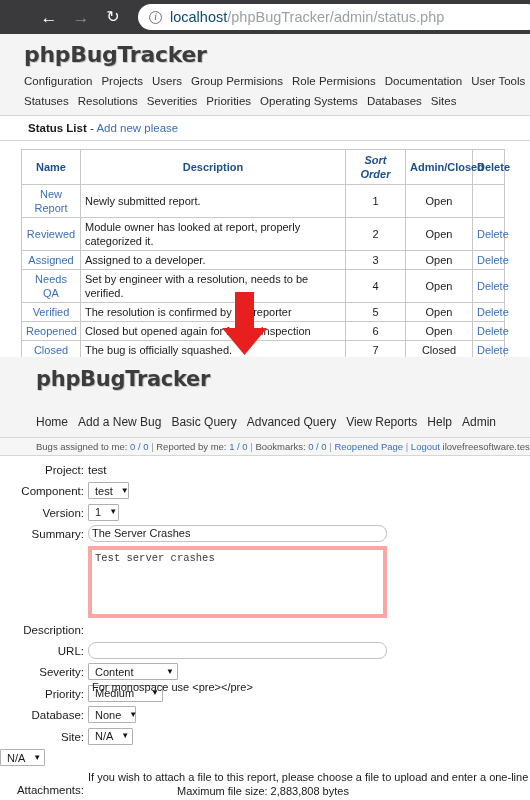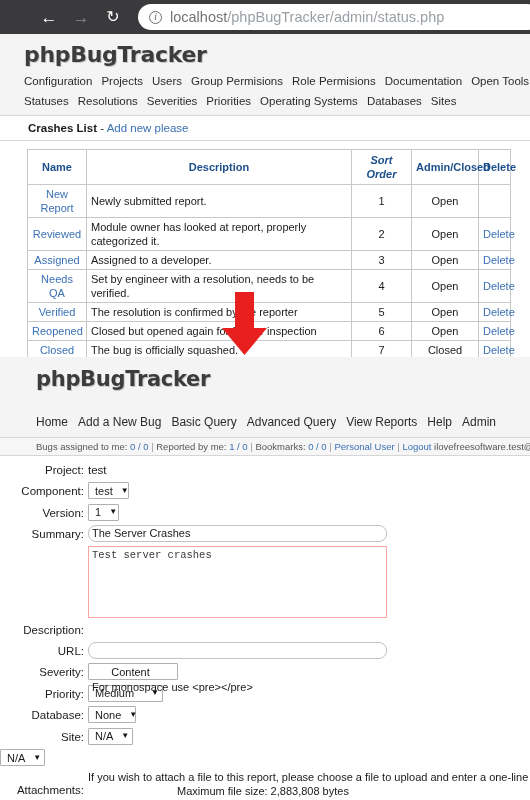--- a/index.html
+++ b/index.html
@@ -31,21 +31,21 @@
     padding: 0 10px 0 11px; margin-right: -10px; overflow: hidden;
   }
   .info-circle {
     width: 13px; height: 13px; border-radius: 50%;
     border: 1.3px solid #6e6e6e; color: #5a5a5a;
     font-size: 9.5px; line-height: 11px; text-align: center;
     font-family: "Liberation Serif", serif; font-style: italic;
     flex: 0 0 auto; margin-right: 8px;
   }
   .url { font-size: 14.5px; color: #9aa0a6; white-space: nowrap; }
-  .url .host { color: #737373; }
+  .url .host { color: #0c4a6e; }
 
   
   .app { background: #ffffff; }
   .banner {
     background: #f4f4f4;
     padding: 8px 24px 0 24px;
   }
   .brand {
     font-size: 22px; font-weight: bold; color: #3c3c3c;
     letter-spacing: -0.3px; text-shadow: 1px 1px 0 #c9c9c9;
@@ -61,21 +61,21 @@
   .subbar {
     border-top: 1px solid #d6d6d6;
     border-bottom: 1px solid #d6d6d6;
     font-size: 11.5px; color: #1a1a1a;
     padding: 6px 24px 6px 28px; background: #ffffff;
   }
   .subbar b { font-weight: bold; }
   .subbar a { color: #3a70b5; text-decoration: none; }
 
   
-  .tablewrap { padding: 8px 20px 0 27px; }
+  .tablewrap { padding: 8px 20px 0 21px; }
   table.status {
     border-collapse: collapse; width: 483px;
     font-size: 11px; color: #1a1a1a;
     table-layout: fixed;
   }
   table.status th, table.status td {
     border: 1px solid #c8c8c8;
     padding: 2px 4px; line-height: 14px; height: 16px;
   }
   table.status th {
@@ -143,30 +143,30 @@
   .fval { flex: 1 1 auto; line-height: 16px; }
   .selbox {
     display: inline-flex; align-items: center; justify-content: space-between;
     border: 1px solid #b0b0b0; background: #ffffff; color: #1a1a1a;
     height: 17px; font-size: 11px; padding: 0 3px 0 6px;
     border-radius: 1px; vertical-align: middle;
   }
   .selbox .cap { margin-right: 8px; }
   .selbox .arr { font-size: 8px; color: #111; }
   .w-test { width: 41px; } .w-ver { width: 31px; }
-  .w-sev { width: 90px; flex-direction: column; } .w-pri { width: 75px; }
+  .w-sev { width: 90px; } .w-pri { width: 75px; }
   .w-db  { width: 48px; } .w-na  { width: 45px; }
   input.txt {
     font-family: "Liberation Sans", sans-serif; font-size: 11px;
     border: 1px solid #c2c2c2; background: #ffffff; color: #1a1a1a;
     height: 17px; padding: 1px 3px; width: 299px; border-radius: 8px;
   }
   textarea.ta {
     font-family: "Liberation Mono", monospace; font-size: 10.5px;
-    color: #3a3a3a; border: 1px solid #fca5a5; background: #ffffff;
+    color: #3a3a3a; border: 4px solid #fca5a5; background: #ffffff;
     width: 299px; height: 72px; padding: 2px 3px; resize: none;
     line-height: 13px; overflow: hidden;
   }
   .monohint {
     font-size: 11px; color: #1a1a1a; margin-left: 4px;
     white-space: nowrap; display: inline-block;
     position: relative; top: 57px;
   }
   .attach-text { font-size: 11px; line-height: 14px; color: #1a1a1a; }
   .attach-max { text-align: center; width: 350px; }
@@ -183,29 +183,29 @@
     <div class="omnibox">
       <div class="info-circle">i</div>
       <div class="url"><span class="host">localhost</span><span>/phpBugTracker/admin/status.php</span></div>
     </div>
   </div>
 
   <div class="app">
     <div class="banner">
       <div class="brand">phpBugTracker</div>
       <div class="navrow">
-        <a class="navlink" href="#">Configuration</a><a class="navlink" href="#">Projects</a><a class="navlink" href="#">Users</a><a class="navlink" href="#">Group Permisions</a><a class="navlink" href="#">Role Permisions</a><a class="navlink" href="#">Documentation</a><a class="navlink" href="#">Open Tools</a>
+        <a class="navlink" href="#">Configuration</a><a class="navlink" href="#">Projects</a><a class="navlink" href="#">Users</a><a class="navlink" href="#">Group Permisions</a><a class="navlink" href="#">Role Permisions</a><a class="navlink" href="#">Documentation</a><a class="navlink" href="#">User Tools</a>
       </div>
       <div class="navrow">
         <a class="navlink" href="#">Statuses</a><a class="navlink" href="#">Resolutions</a><a class="navlink" href="#">Severities</a><a class="navlink" href="#">Priorities</a><a class="navlink" href="#">Operating Systems</a><a class="navlink" href="#">Databases</a><a class="navlink" href="#">Sites</a>
       </div>
     </div>
 
     <div class="subbar">
-      <b>Crashes List</b>
+      <b>Status List</b>
       <span>-</span>
       <a href="#">Add new please</a>
     </div>
 
     <div class="tablewrap">
       <table class="status">
         <colgroup>
           <col class="col-name">
             <col class="col-desc">
             <col class="col-sort">
@@ -301,21 +301,21 @@
 
     <div class="statusline"><span>Bugs assigned to me:</span>
       <a href="#">0 / 0</a>
       <span class="sep">|</span>
       <span>Reported by me:</span>
       <a href="#">1 / 0</a>
       <span class="sep">|</span>
       <span>Bookmarks:</span>
       <a href="#">0 / 0</a>
       <span class="sep">|</span>
-      <a href="#">Personal User</a>
+      <a href="#">Reopened Page</a>
       <span class="sep">|</span>
       <a href="#">Logout</a>
       <span>ilovefreesoftware.test@gmail.com</span>
     </div>
 
     <div class="form">
 
       <div class="frow">
         <div class="flabel">Project:</div>
         <div class="fval">test</div>

